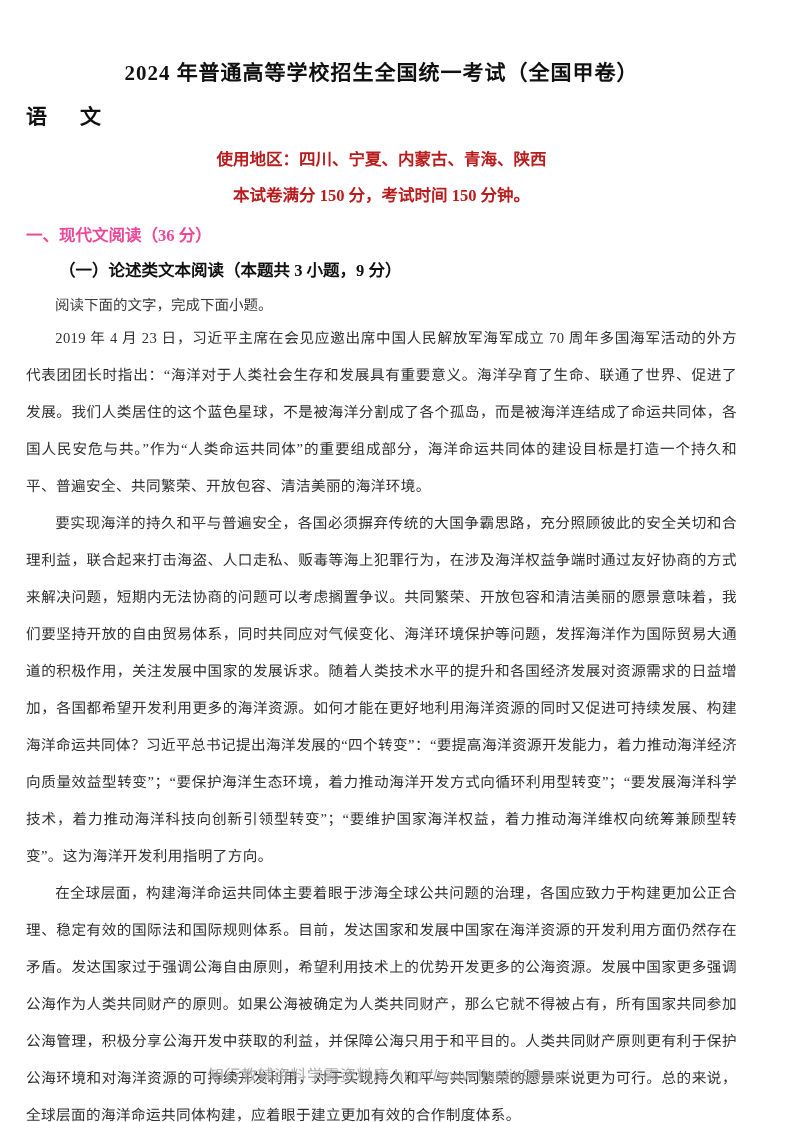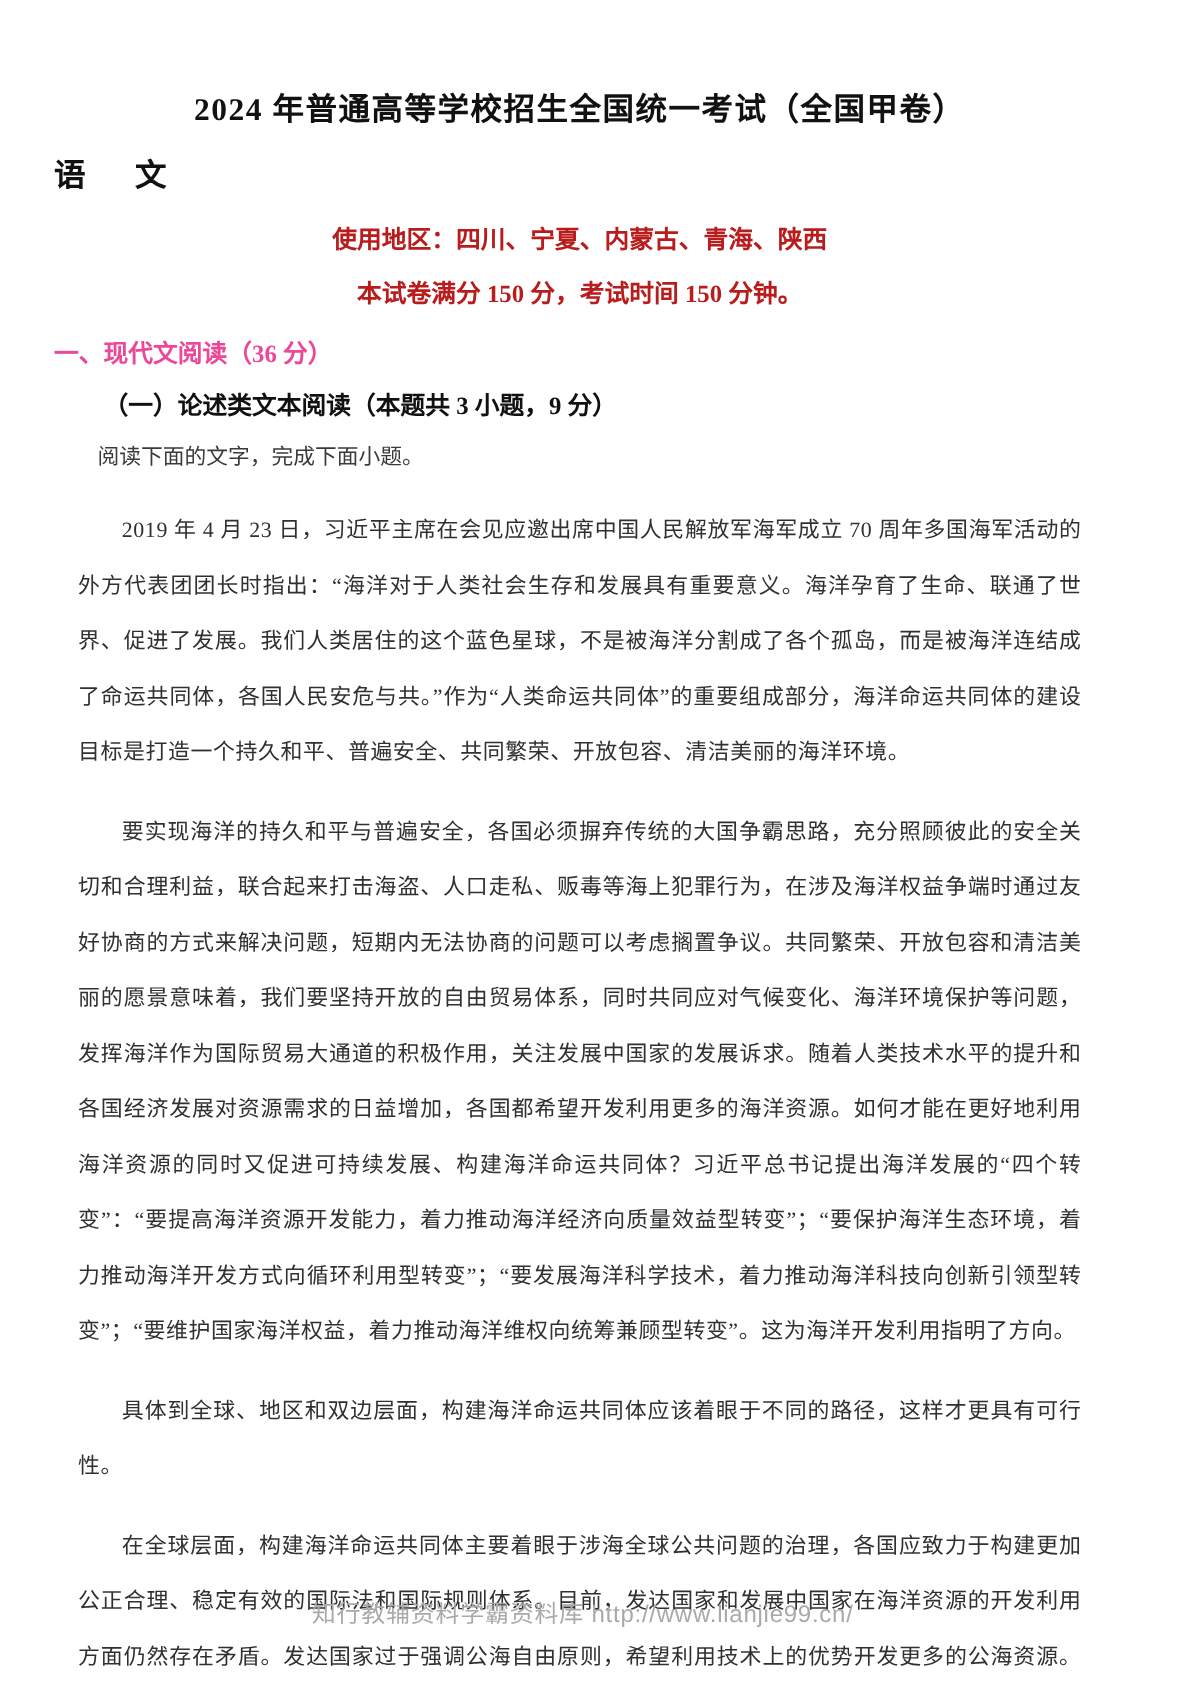--- a/index.html
+++ b/index.html
@@ -14,21 +14,21 @@
     font-family: "Liberation Serif", "DejaVu Serif", serif;
     color: #2e2e2e;
     overflow: hidden;
   }
   .page {
     position: absolute;
     top: 0; left: 0;
     width: 793px;
     height: 1122px;
     box-sizing: border-box;
-    padding: 56px 56px 0 36px;
+    padding: 56px 56px 0 26px;
     background: #ffffff;
   }
   .doc-title {
     text-align: center;
     font-size: 21px;
     font-weight: bold;
     color: #111111;
     letter-spacing: 1px;
     margin: 0 0 14px 0;
   }
@@ -68,21 +68,21 @@
     margin: 0;
   }
   .body-text {
     font-size: 14.6px;
     color: #303030;
     line-height: 37px;
     text-align: justify;
     text-justify: inter-ideograph;
     text-indent: 2em;
     letter-spacing: 0.4px;
-    margin: 16px;
+    margin: 0;
   }
   .footer {
     position: absolute;
     left: 0;
     right: 16px;
     top: 1062px;
     text-align: center;
     font-size: 16px;
     color: #a9a9a9;
     font-family: "Liberation Sans", "DejaVu Sans", sans-serif;
@@ -109,21 +109,20 @@
   <div class="section-heading">一、现代文阅读（36 分）</div>
 
   <div class="subsection-heading">（一）论述类文本阅读（本题共 3 小题，9 分）</div>
 
   <p class="instruction">阅读下面的文字，完成下面小题。</p>
 
   <p class="body-text">2019 年 4 月 23 日，习近平主席在会见应邀出席中国人民解放军海军成立 70 周年多国海军活动的外方代表团团长时指出：“海洋对于人类社会生存和发展具有重要意义。海洋孕育了生命、联通了世界、促进了发展。我们人类居住的这个蓝色星球，不是被海洋分割成了各个孤岛，而是被海洋连结成了命运共同体，各国人民安危与共。”作为“人类命运共同体”的重要组成部分，海洋命运共同体的建设目标是打造一个持久和平、普遍安全、共同繁荣、开放包容、清洁美丽的海洋环境。</p>
 
   <p class="body-text">要实现海洋的持久和平与普遍安全，各国必须摒弃传统的大国争霸思路，充分照顾彼此的安全关切和合理利益，联合起来打击海盗、人口走私、贩毒等海上犯罪行为，在涉及海洋权益争端时通过友好协商的方式来解决问题，短期内无法协商的问题可以考虑搁置争议。共同繁荣、开放包容和清洁美丽的愿景意味着，我们要坚持开放的自由贸易体系，同时共同应对气候变化、海洋环境保护等问题，发挥海洋作为国际贸易大通道的积极作用，关注发展中国家的发展诉求。随着人类技术水平的提升和各国经济发展对资源需求的日益增加，各国都希望开发利用更多的海洋资源。如何才能在更好地利用海洋资源的同时又促进可持续发展、构建海洋命运共同体？习近平总书记提出海洋发展的“四个转变”：“要提高海洋资源开发能力，着力推动海洋经济向质量效益型转变”；“要保护海洋生态环境，着力推动海洋开发方式向循环利用型转变”；“要发展海洋科学技术，着力推动海洋科技向创新引领型转变”；“要维护国家海洋权益，着力推动海洋维权向统筹兼顾型转变”。这为海洋开发利用指明了方向。</p>
 
-  <p class="body-text">具体到全球、地区和双边层面，构建海洋命运共同体应该着眼于不同的路径，这样才更具有可行性。</p>
 
   <p class="body-text">在全球层面，构建海洋命运共同体主要着眼于涉海全球公共问题的治理，各国应致力于构建更加公正合理、稳定有效的国际法和国际规则体系。目前，发达国家和发展中国家在海洋资源的开发利用方面仍然存在矛盾。发达国家过于强调公海自由原则，希望利用技术上的优势开发更多的公海资源。发展中国家更多强调公海作为人类共同财产的原则。如果公海被确定为人类共同财产，那么它就不得被占有，所有国家共同参加公海管理，积极分享公海开发中获取的利益，并保障公海只用于和平目的。人类共同财产原则更有利于保护公海环境和对海洋资源的可持续开发利用，对于实现持久和平与共同繁荣的愿景来说更为可行。总的来说，全球层面的海洋命运共同体构建，应着眼于建立更加有效的合作制度体系。</p>
 
   <div class="footer">
     <a href="#">知行教辅资料学霸资料库 http://www.lianjie99.cn/</a>
   </div>
 
 </div>
 
 </body></html>

